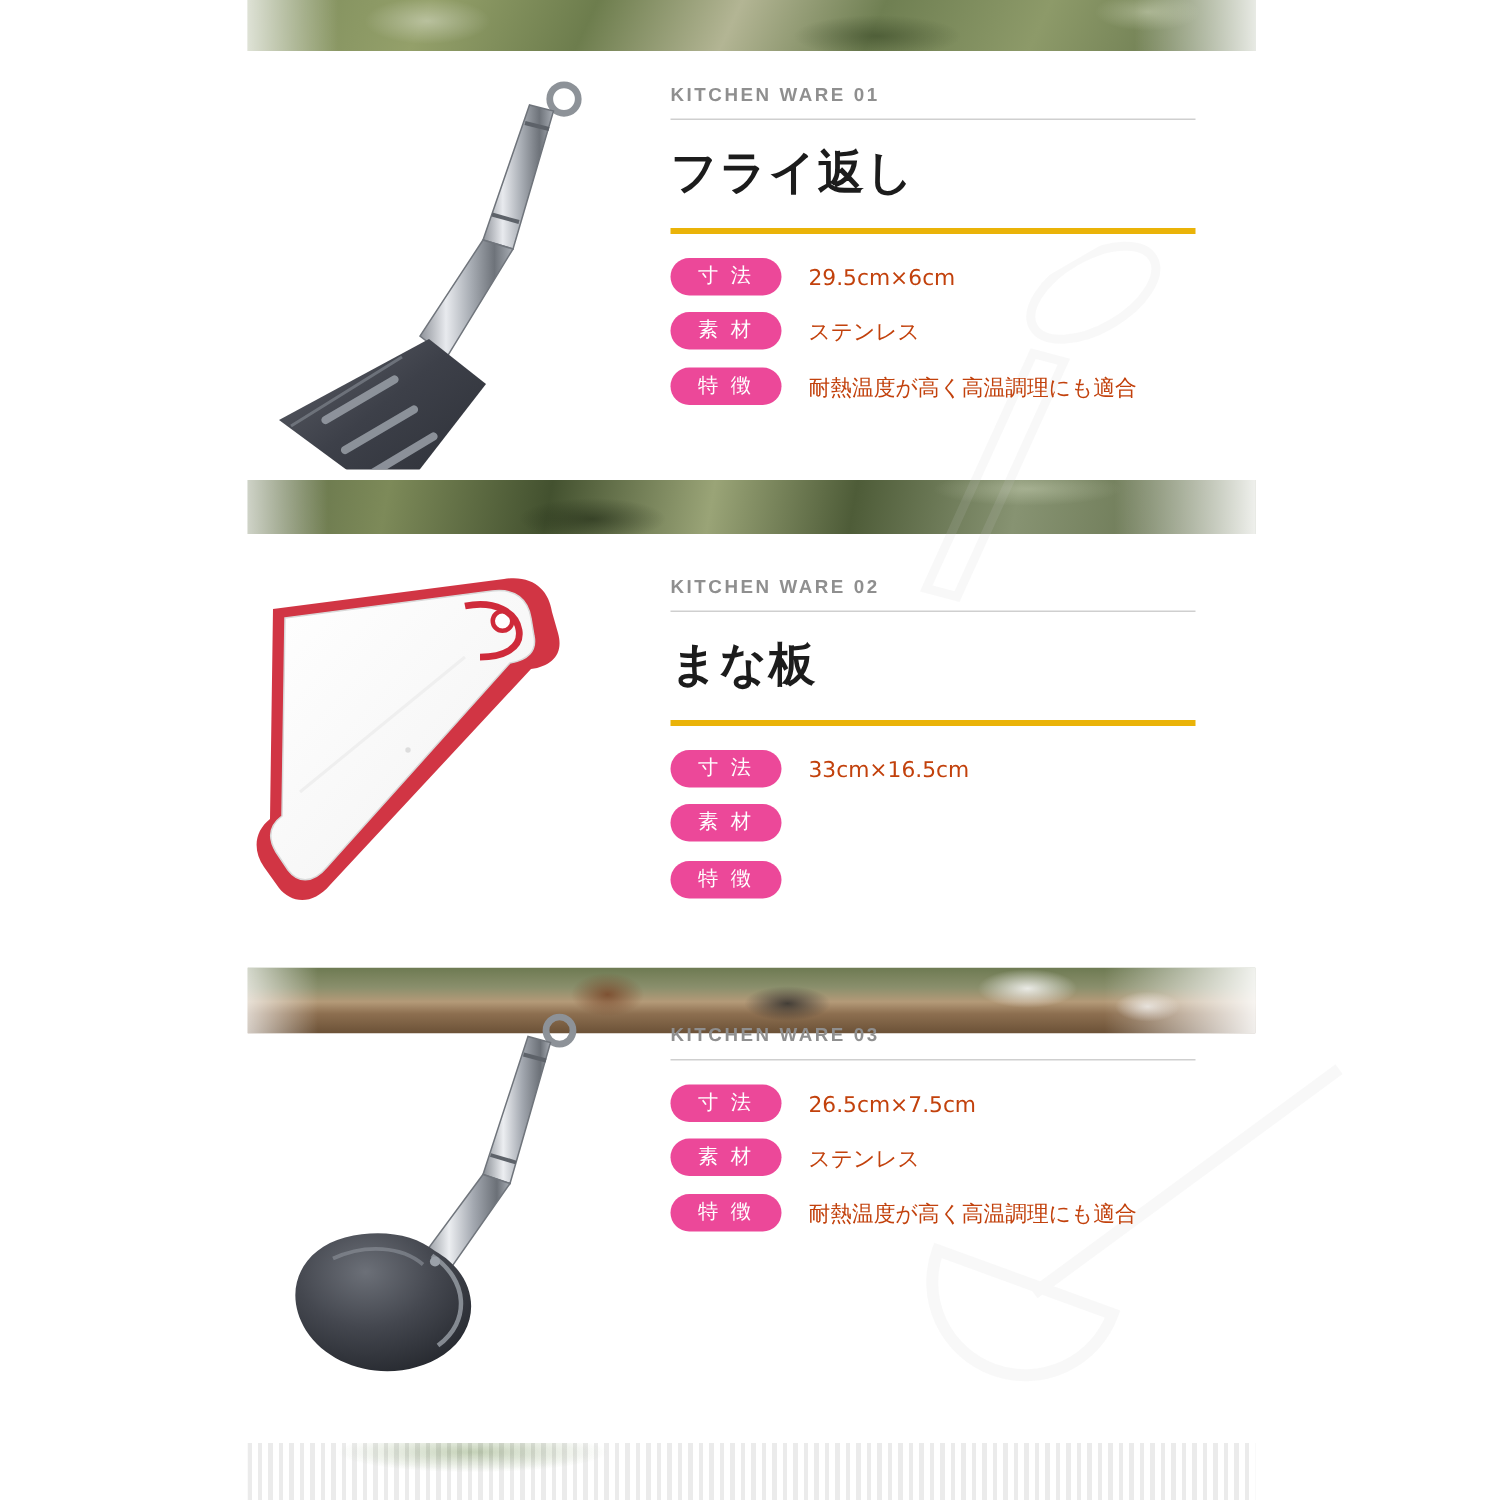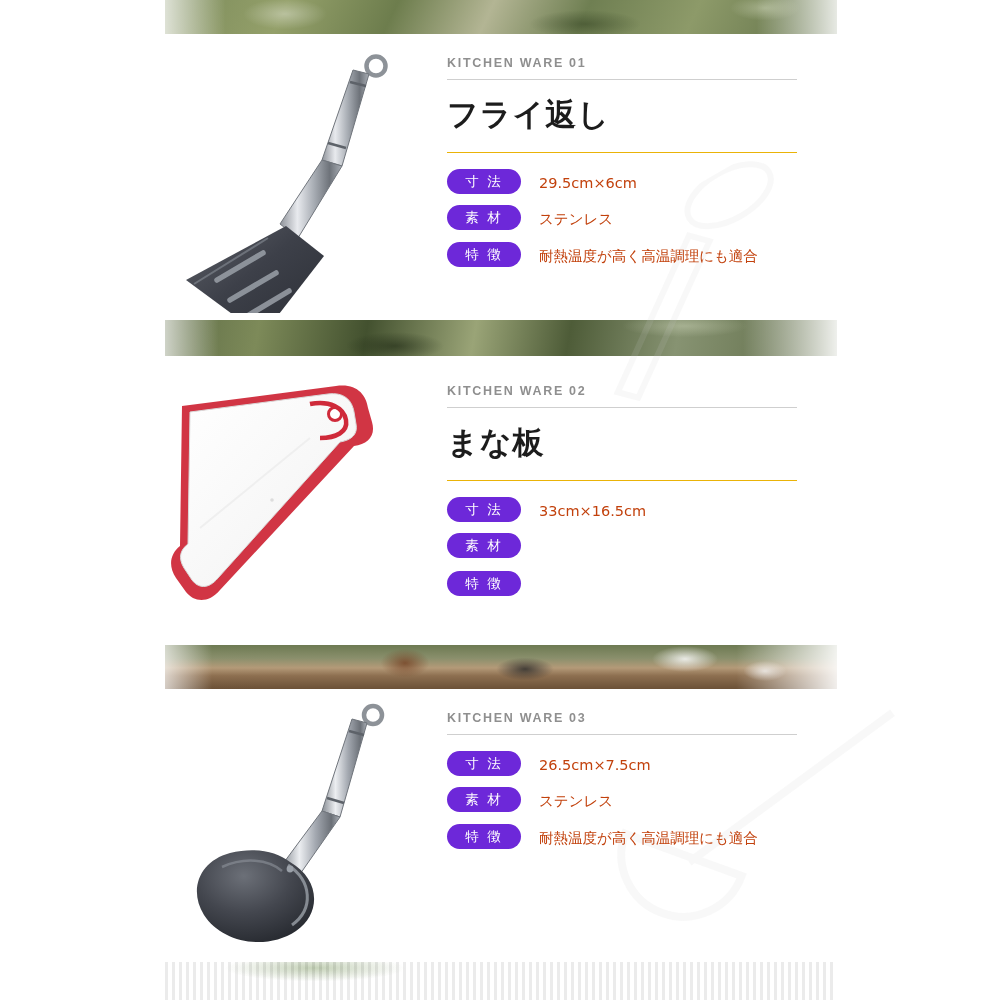--- a/index.html
+++ b/index.html
@@ -114,21 +114,21 @@
   .ghost-2 { top: 660px; left: 600px; transform: rotate(20deg); }
 
   
   .product {
     position: absolute;
     left: 0;
     width: 1000px;
   }
   .product-1 { top: 40px;  height: 275px; }
   .product-2 { top: 368px; height: 270px; }
-  .product-3 { top: 695px; height: 262px; }
+  .product-3 { top: 667px; height: 262px; }
 
   .visual {
     position: absolute;
     left: 160px;
     top: 0;
     width: 270px;
     height: 100%;
   }
 
   .info {
@@ -147,38 +147,38 @@
     border-bottom: 1px solid #cfcfcf;
   }
 
   .title {
     font-family: "DejaVu Sans", "Liberation Sans", sans-serif;
     font-size: 31px;
     font-weight: bold;
     color: #1c1c1c;
     letter-spacing: 1px;
     padding: 14px 0 16px 0;
-    border-bottom: 1px solid #eab308;
+    border-bottom: 4px solid #eab308;
   }
 
   .specs {
     padding-top: 16px;
   }
   .spec-row {
     display: flex;
     align-items: flex-start;
     margin-bottom: 11px;
   }
   .spec-label {
     flex: 0 0 auto;
     width: 74px;
     height: 25px;
     line-height: 25px;
     border-radius: 13px;
-    background: #6d28d9;
+    background: #ec4899;
     color: #ffffff;
     font-size: 13.5px;
     text-align: center;
     letter-spacing: 2px;
     font-family: "DejaVu Sans", "Liberation Sans", sans-serif;
   }
   .spec-value {
     margin-left: 18px;
     font-size: 14.5px;
     line-height: 1.55;

